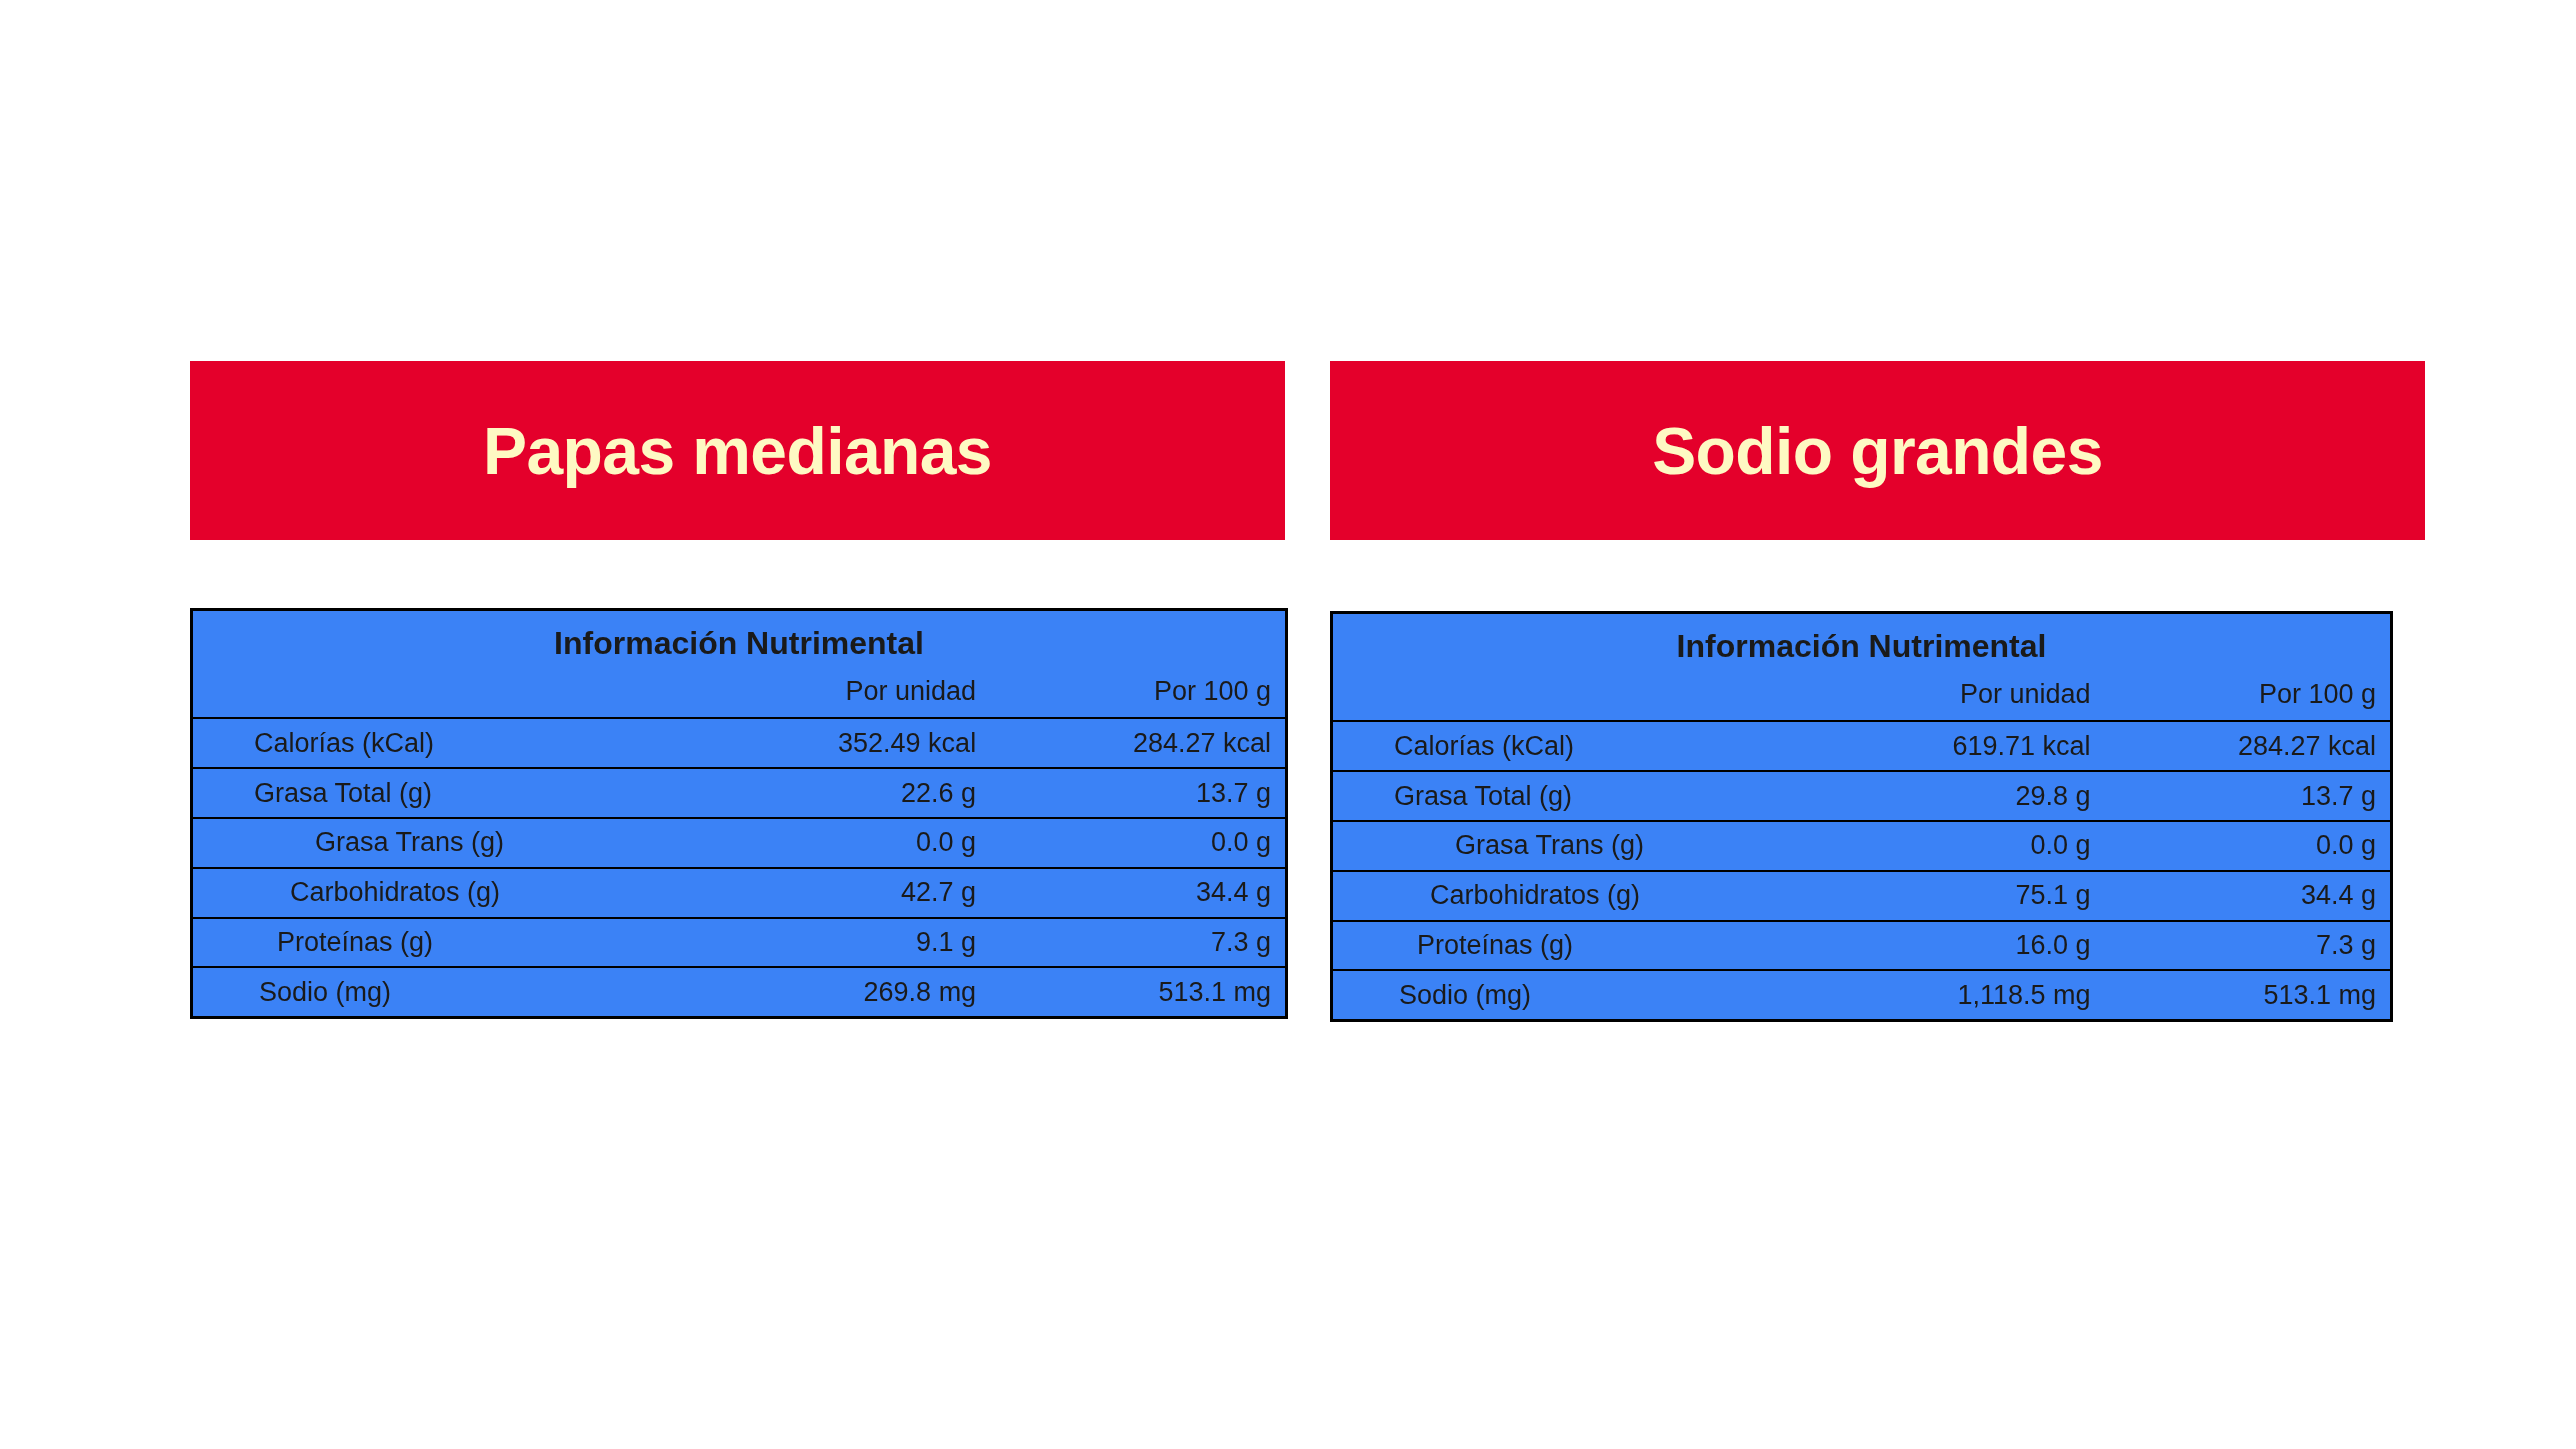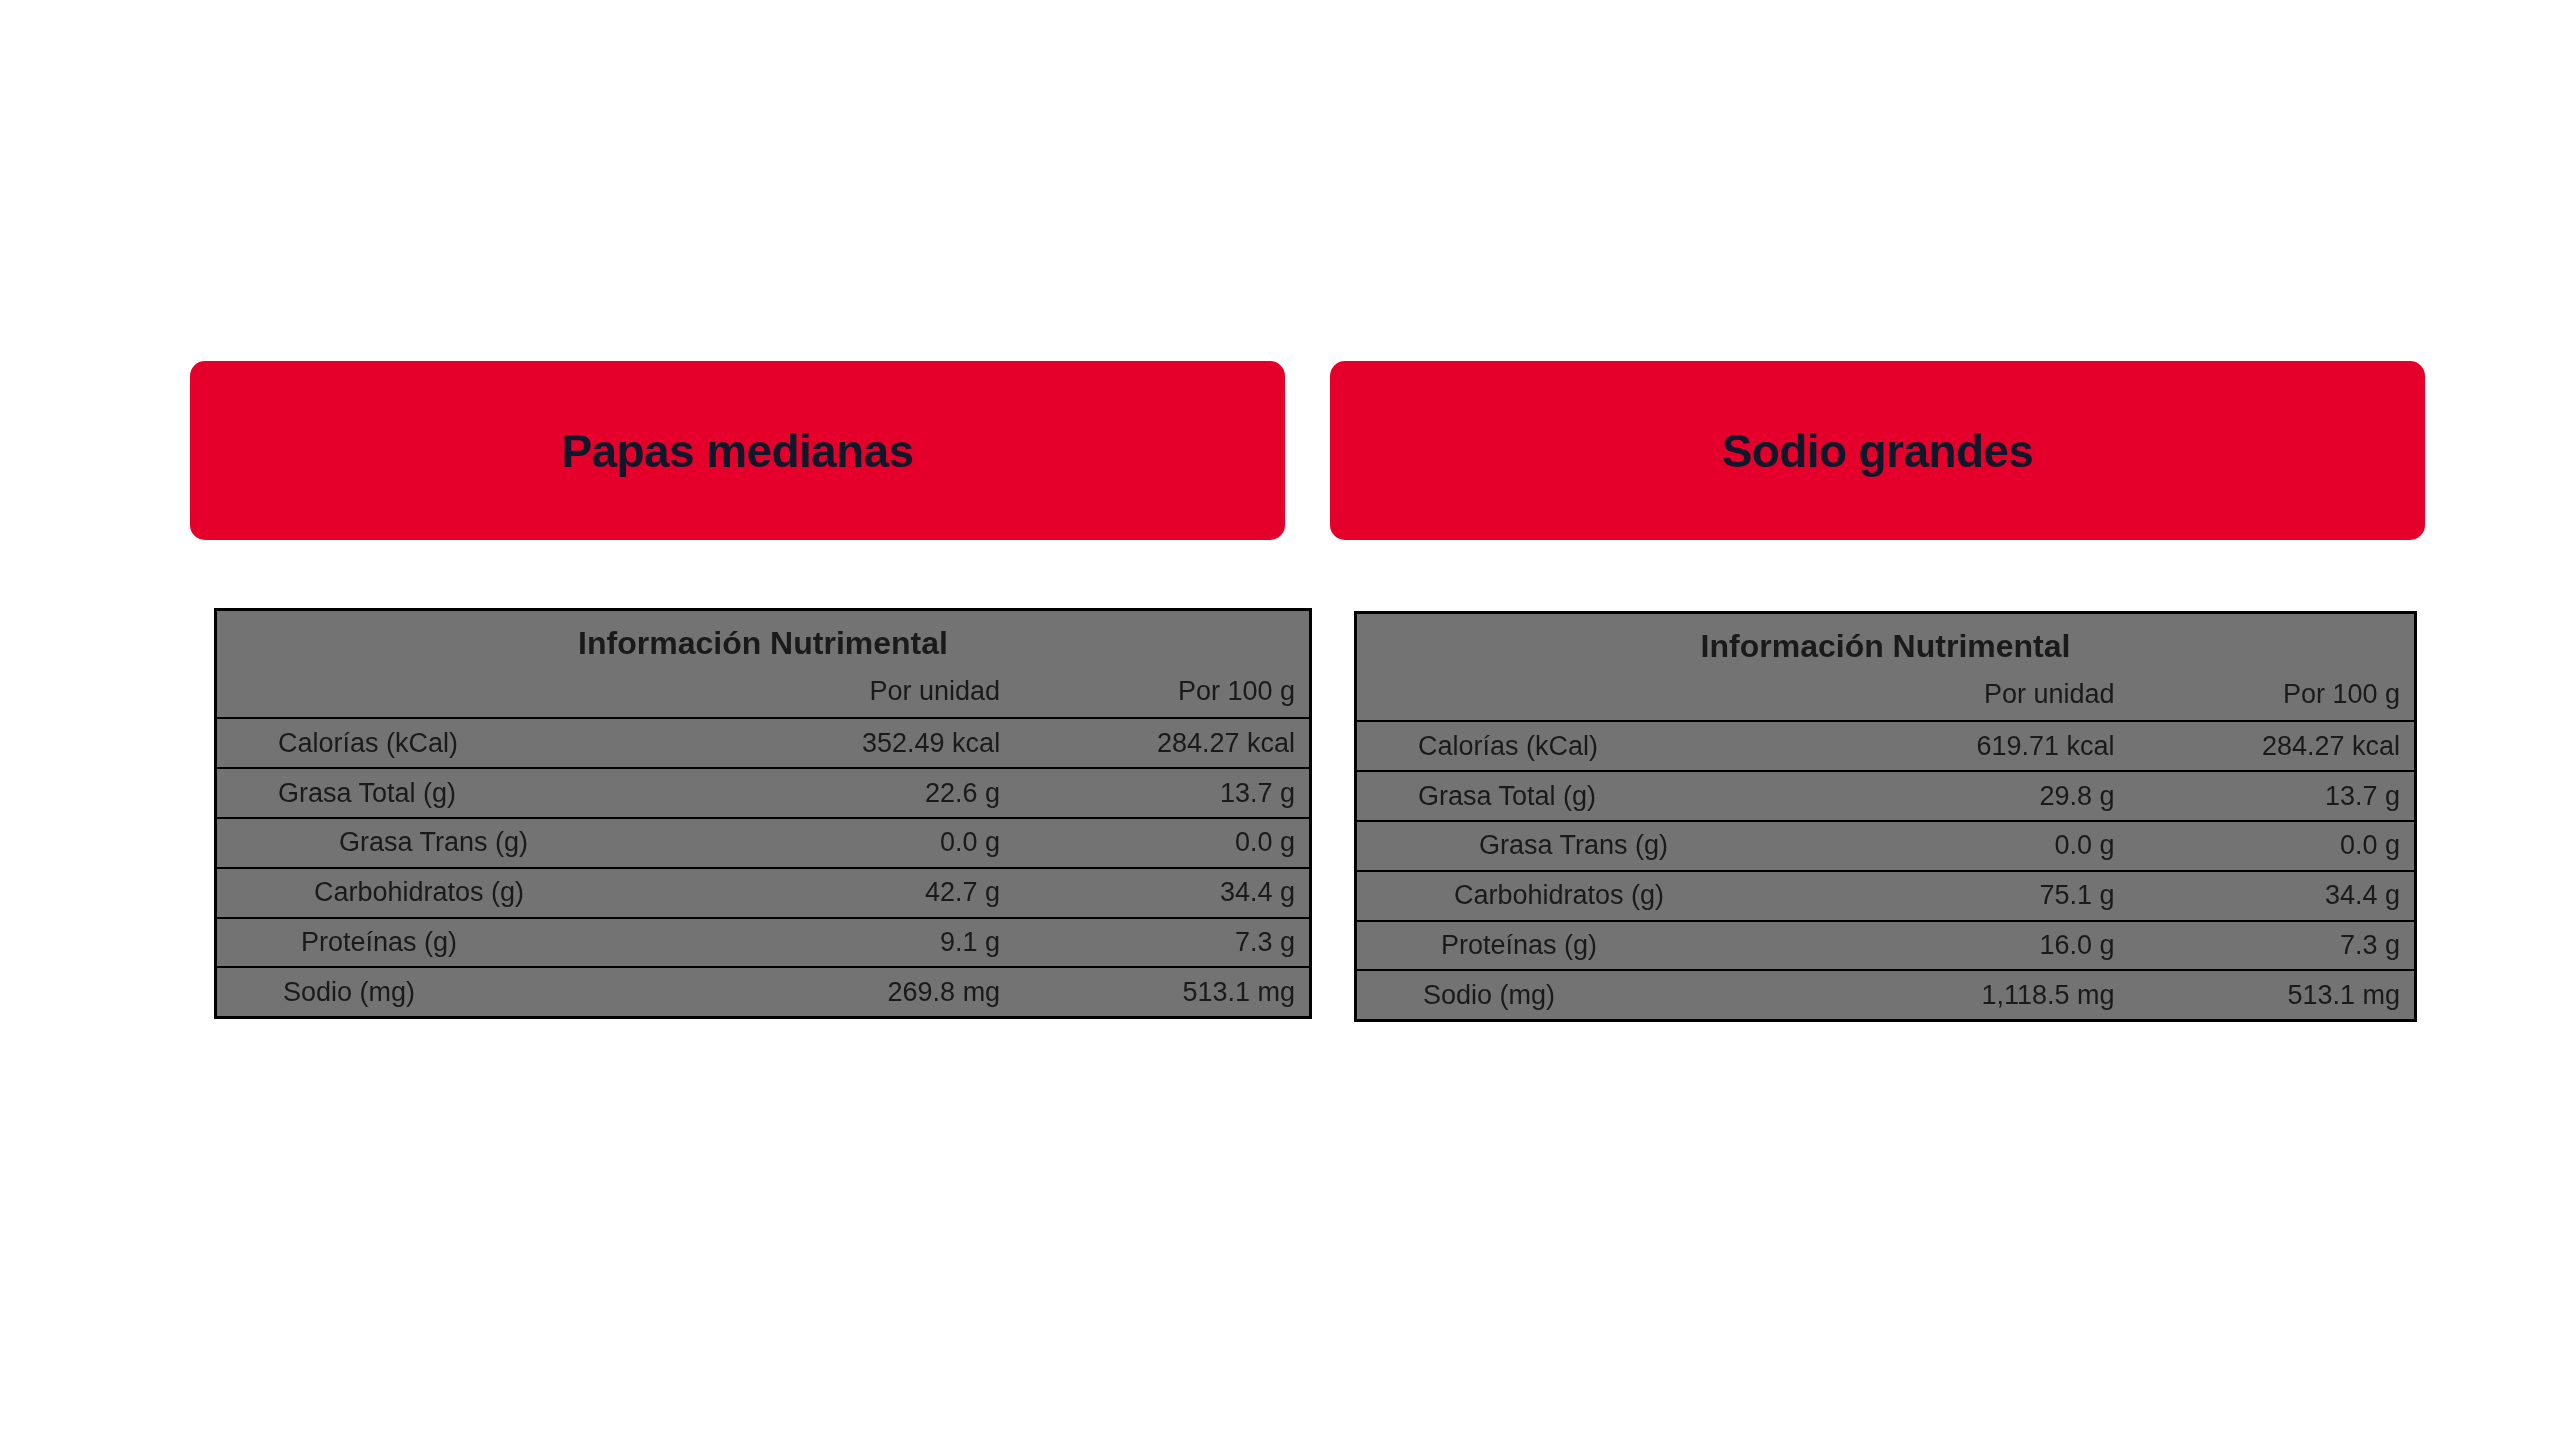--- a/index.html
+++ b/index.html
@@ -31,38 +31,36 @@
   .panel {
     position: absolute;
     top: 361px;
   }
 
   .panel-left  { left: 190px;  width: 1101px; }
   .panel-right { left: 1330px; width: 1069px; }
 
   .title-banner {
     background: #e4002b;
-    color: #0f172a;
-    font-size: 46px;
+    color: #fef9c3;
+    font-size: 66px;
     font-weight: bold;
     text-align: center;
     letter-spacing: -0.6px;
     line-height: 1.0;
     display: flex;
     align-items: center;
     justify-content: center;
-    border-radius: 15px;
   }
   .panel-left .title-banner  { width: 1095px; height: 179px; }
   .panel-right .title-banner { width: 1095px; height: 179px; }
 
   .table-wrap {
     border: 3.2px solid #000000;
-    background: #737373;
-    margin-left: 24px;
+    background: #3b82f6;
   }
   .panel-left .table-wrap  { margin-top: 68px; width: 1098px; }
   .panel-right .table-wrap { margin-top: 71px; width: 1063px; }
 
   table.nutri {
     border-collapse: collapse;
     width: 100%;
     table-layout: fixed;
   }
 

